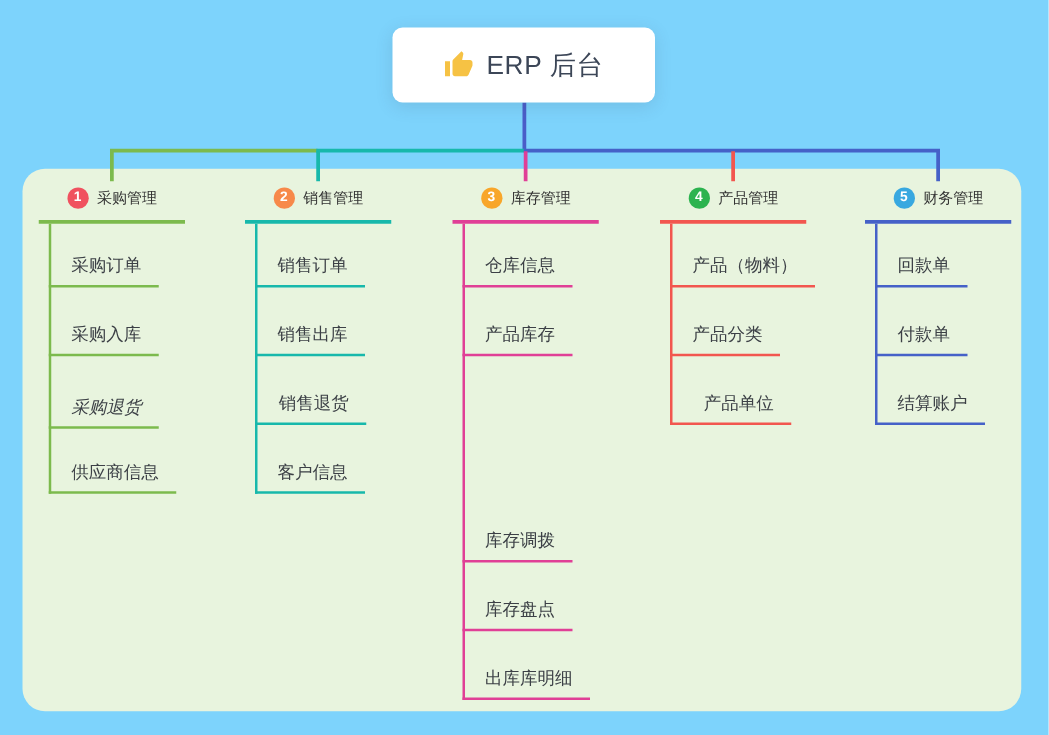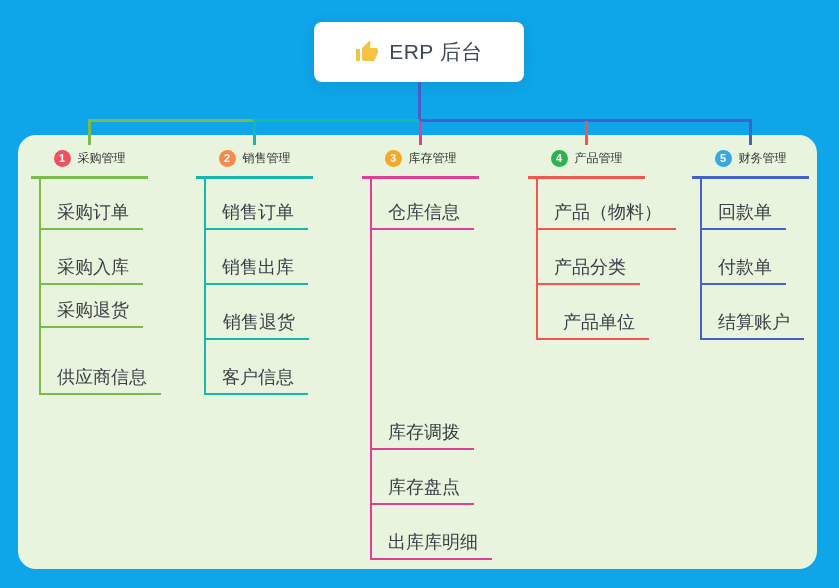--- a/index.html
+++ b/index.html
@@ -1,18 +1,18 @@
 <!DOCTYPE html>
 <html><head>
 <meta charset="utf-8">
 <title>ERP 后台</title>
 <style>
   html,body{margin:0;padding:0;background:#ffffff;}
   .canvas{
-    position:relative;width:839px;height:588px;background:#0ea5e9;overflow:hidden;
+    position:relative;width:839px;height:588px;background:#7dd3fc;overflow:hidden;
     font-family:"Liberation Sans","DejaVu Sans",sans-serif;
   }
   .panel{
     position:absolute;left:18px;top:135px;width:799px;height:434px;
     background:#e8f4de;border-radius:18px;
   }
   .conn{position:absolute;}
   .root-card{
     position:absolute;left:314px;top:22px;width:210px;height:60px;
     background:#ffffff;border-radius:8px;
@@ -28,21 +28,21 @@
   .badge{
     width:17px;height:17px;border-radius:50%;flex:0 0 17px;
     color:#ffffff;font-size:11px;line-height:17px;text-align:center;font-weight:bold;
   }
   .branch-title{font-size:12px;color:#333333;font-weight:500;white-space:nowrap;}
   .b-underline{position:absolute;left:0;top:31px;width:117px;height:3px;background:var(--line);}
   .b-vline{position:absolute;left:8px;top:34px;width:2px;background:var(--line);}
   .child{
     position:absolute;left:8px;line-height:20px;padding:0 14px 6px 18px;
     border-bottom:2px solid var(--line);
-    font-size:18px;color:#3c4046;white-space:nowrap;
+    font-size:14px;color:#3c4046;white-space:nowrap;
   }
 </style>
 </head>
 <body>
 
 <div class="canvas">
 
   <div class="panel" style="background: rgb(232, 244, 222);"></div>
 
   <div class="conn" style="left: 418px; top: 82px; width: 3px; height: 38px; background: rgb(74, 93, 200);"></div>
@@ -66,21 +66,21 @@
 
   <div class="branch" style="left: 31px; --line: #7cba4d;">
     <div class="branch-header">
       <span class="badge" style="background: rgb(240, 81, 95);">1</span>
       <span class="branch-title">采购管理</span>
     </div>
     <div class="b-underline"></div>
     <div class="b-vline" style="height:216px;"></div>
     <div class="child" style="top:57px;">采购订单</div>
     <div class="child" style="top:112px;">采购入库</div>
-    <div class="child" style="top:155px;">采购退货</div>
+    <div class="child" style="top:170px;font-style:italic;">采购退货</div>
     <div class="child" style="top:222px;">供应商信息</div>
   </div>
 
   <div class="branch" style="left: 196px; --line: #17b8ab;">
     <div class="branch-header">
       <span class="badge" style="background: rgb(247, 137, 74);">2</span>
       <span class="branch-title">销售管理</span>
     </div>
     <div class="b-underline"></div>
     <div class="b-vline" style="height:216px;"></div>
@@ -91,20 +91,21 @@
   </div>
 
   <div class="branch" style="left: 362px; --line: #e03f96;">
     <div class="branch-header">
       <span class="badge" style="background: rgb(248, 166, 42);">3</span>
       <span class="branch-title">库存管理</span>
     </div>
     <div class="b-underline"></div>
     <div class="b-vline" style="height:381px;"></div>
     <div class="child" style="top:57px;text-align:right;">仓库信息</div>
+    <div class="child" style="top:112px;">产品库存</div>
     <div class="child" style="top:277px;">库存调拨</div>
     <div class="child" style="top:332px;">库存盘点</div>
     <div class="child" style="top:387px;">出库库明细</div>
   </div>
 
   <div class="branch" style="left: 528px; --line: #f2564f;">
     <div class="branch-header">
       <span class="badge" style="background: rgb(44, 179, 79);">4</span>
       <span class="branch-title">产品管理</span>
     </div>

